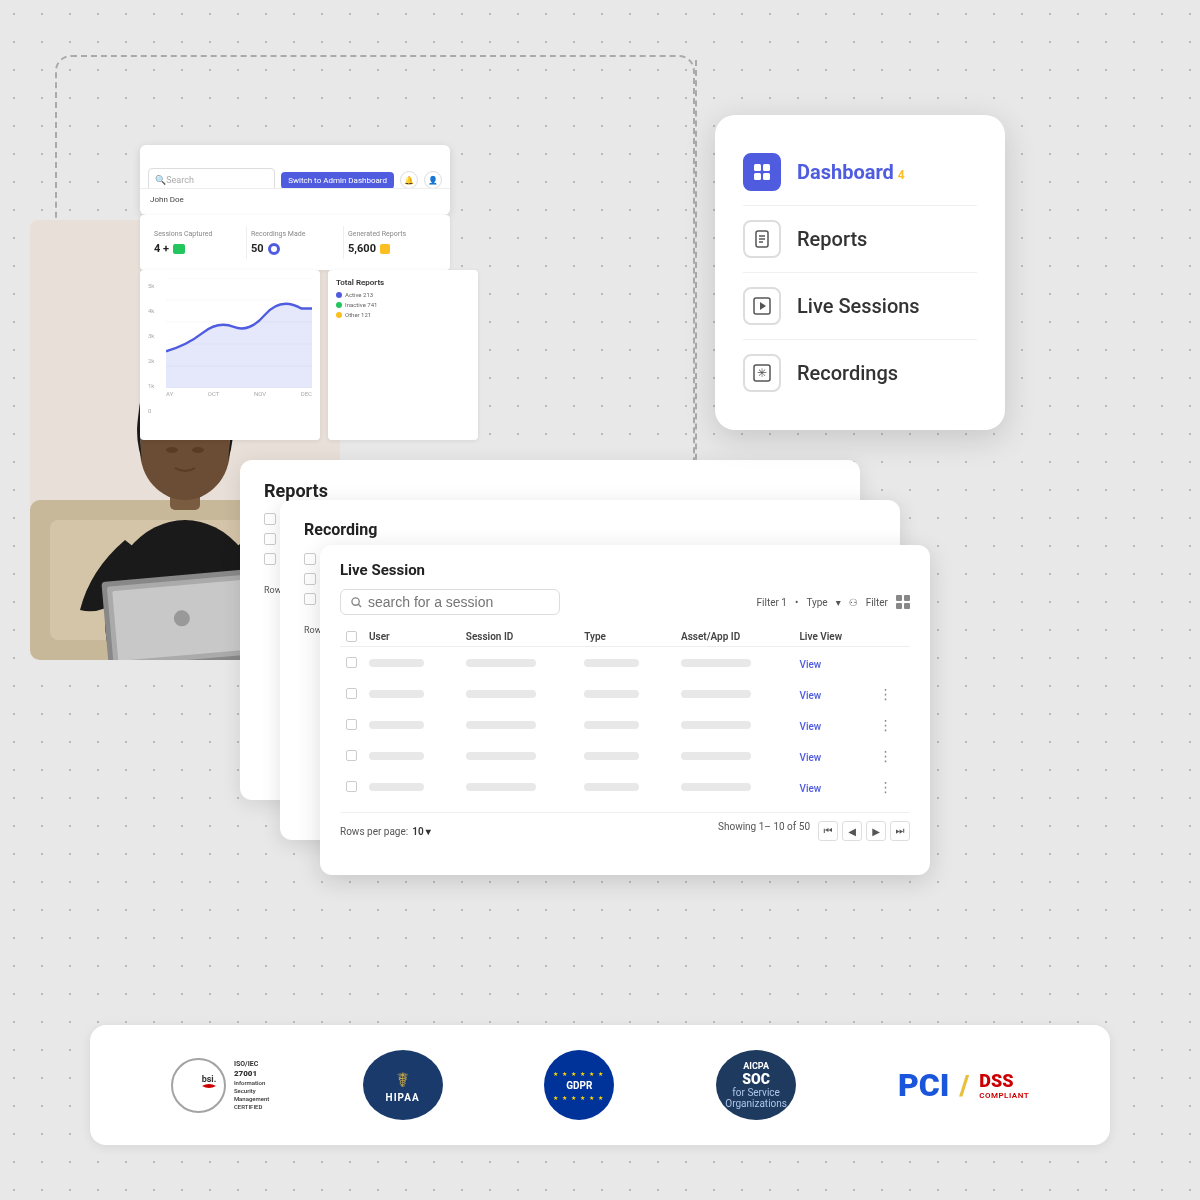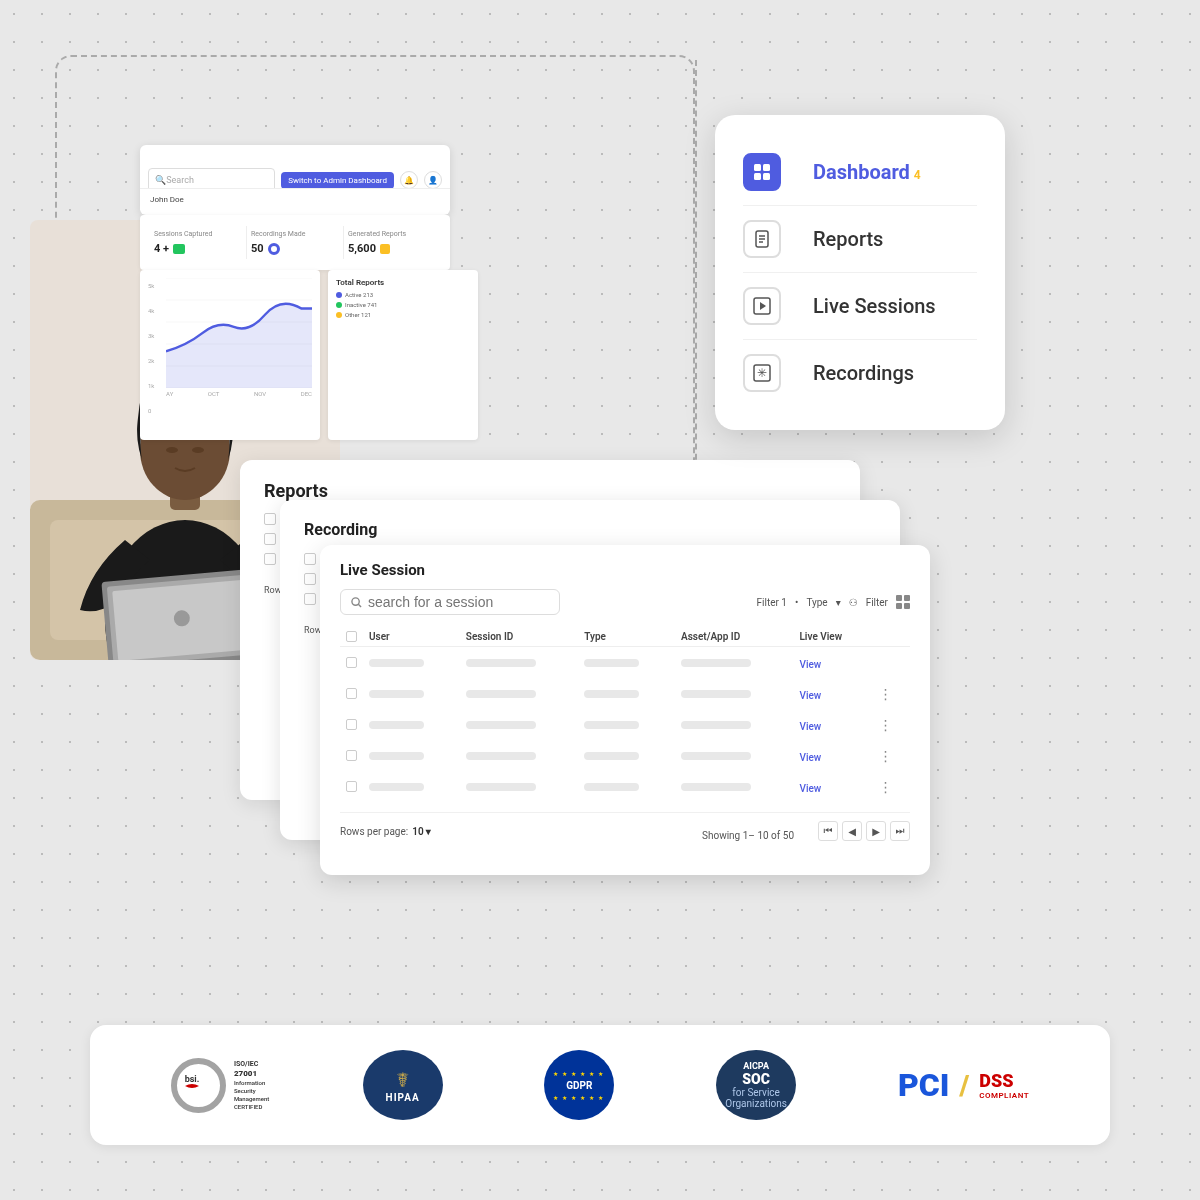--- a/index.html
+++ b/index.html
@@ -287,21 +287,20 @@
 
     .nav-icon-box.active {
       background: #4f5ce0;
       border-color: #4f5ce0;
     }
 
     .nav-label {
       font-size: 20px;
       font-weight: 500;
       color: #333;
-      margin-left: 16px;
     }
 
     .dashboard-badge {
       font-size: 12px;
       color: #fbbf24;
       font-weight: 700;
       margin-left: 4px;
     }
 
     
@@ -536,25 +535,25 @@
       width: 90px;
       height: 70px;
       display: flex;
       align-items: center;
       gap: 8px;
     }
 
     .bsi-circle {
       width: 55px;
       height: 55px;
-      border: 6px solid #a3a3a3;
+      border: 2px solid #a3a3a3;
       border-radius: 50%;
       display: flex;
       align-items: center;
-      justify-content: flex-start;
+      justify-content: flex-end;
       font-size: 9px;
       font-weight: 700;
       color: #333;
       flex-shrink: 0;
     }
 
     .bsi-text {
       font-size: 6px;
       color: #333;
       line-height: 1.3;
@@ -1060,21 +1059,21 @@
     </table>
 
     <div class="ls-pagination">
       <div class="rows-per-page">
         <span>Rows per page:</span>
         <div class="rpp-select">
           <span>10</span>
           <span>▾</span>
         </div>
       </div>
-      <div style="display:flex;align-items:flex-end;gap:16px;">
+      <div style="display:flex;align-items:flex-start;gap:0;">
         <span class="showing-text">Showing 1– 10 of  50</span>
         <div class="page-nav">
           <div class="page-nav-btn">⏮</div>
           <div class="page-nav-btn">◀</div>
           <div class="page-nav-btn">▶</div>
           <div class="page-nav-btn">⏭</div>
         </div>
       </div>
     </div>
   </div>

